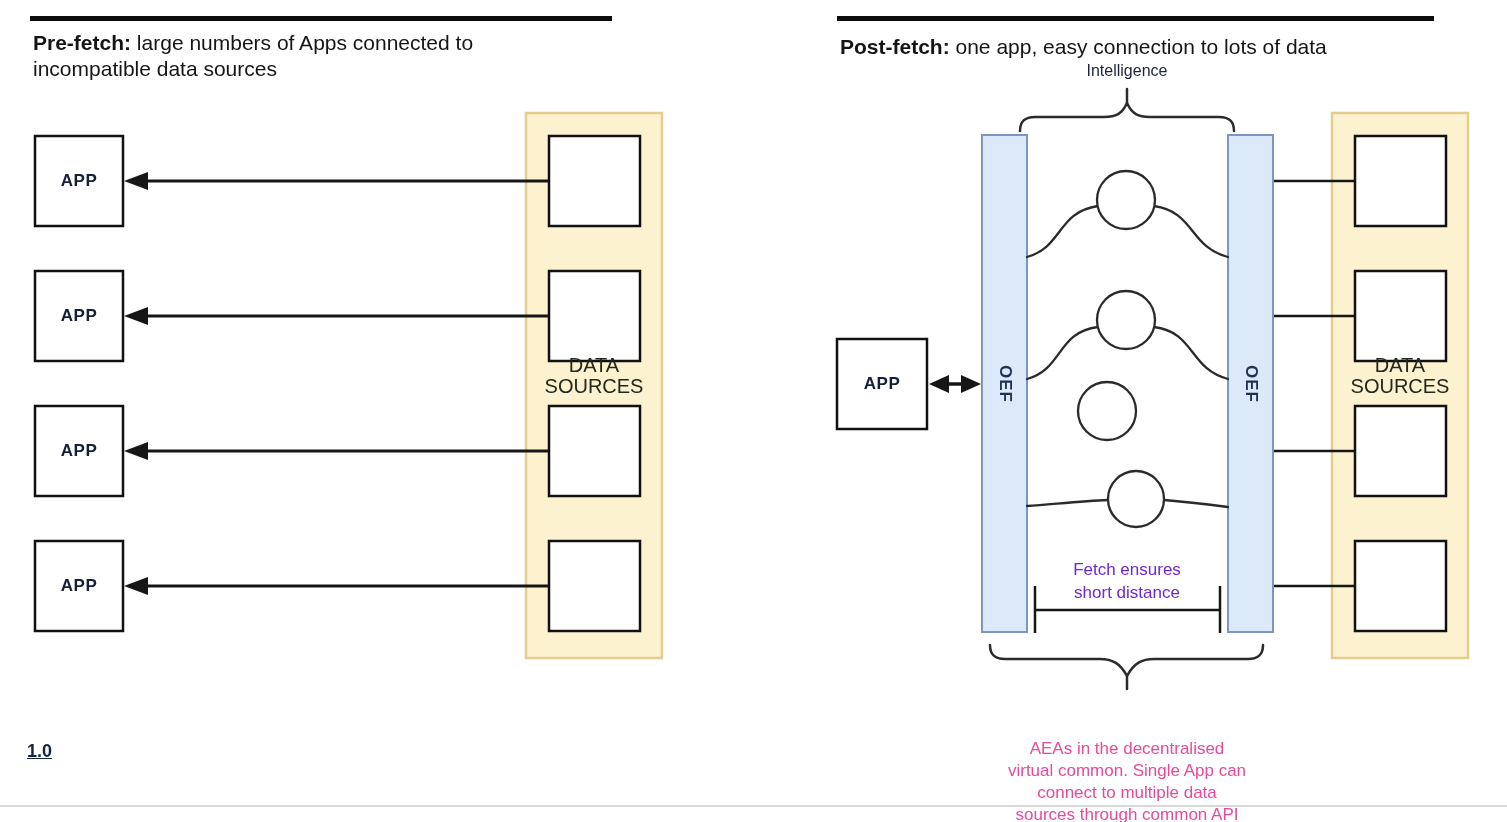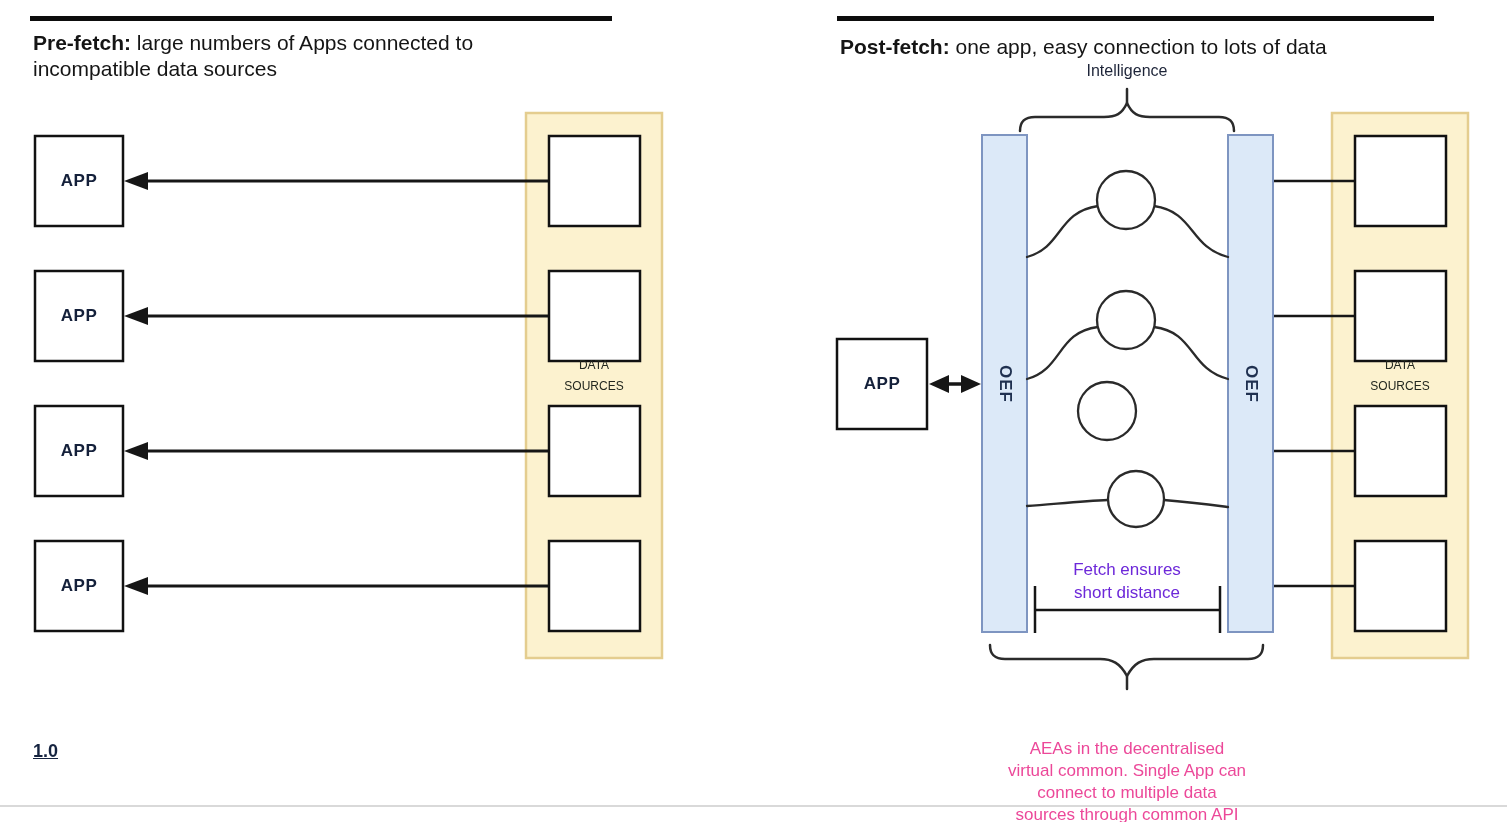--- a/index.html
+++ b/index.html
@@ -6,21 +6,21 @@
   .canvas{
     position:relative;width:1507px;height:822px;background:#ffffff;overflow:hidden;
     font-family:"Liberation Sans","DejaVu Sans",sans-serif;color:#1a1a1a;
   }
   .abs{position:absolute;}
   svg{position:absolute;left:0;top:0;}
   .title{font-size:21px;line-height:26px;color:#151515;}
   .title .lead{font-weight:bold;}
   .box-label{display:flex;align-items:center;justify-content:center;
     font-weight:bold;font-size:17px;letter-spacing:.5px;color:#14203a;}
-  .ds-label{font-size:12px;line-height:21px;text-align:center;color:#23281f;font-weight:400;}
+  .ds-label{font-size:20px;line-height:21px;text-align:center;color:#23281f;font-weight:400;}
   .mid-label{font-size:16px;text-align:center;color:#1d2438;}
   .fetch-note{font-size:17px;line-height:23px;text-align:center;color:#6d28d9;}
   .caption{font-size:17px;line-height:22px;text-align:center;color:#ec4899;margin-top:46px;}
   .oef-wrap{display:flex;align-items:center;justify-content:center;}
   .oef-wrap span{transform:rotate(90deg);font-weight:bold;font-size:17px;
     letter-spacing:1px;color:#1f3050;white-space:nowrap;}
   .version{font-weight:bold;font-size:18px;color:#15233f;}
 </style>
 </head>
 <body>
@@ -161,15 +161,15 @@
     <div>virtual common. Single App can</div>
     <div>connect to multiple data</div>
     <div>sources through common API</div>
   </div>
 
   <div class="abs ds-label" style="left:1330px;top:355px;width:140px;">
     <div>DATA</div>
     <div>SOURCES</div>
   </div>
 
-  <div class="abs version" style="left:33px;top:741px;text-decoration:underline;">1.0</div>
+  <div class="abs version" style="left:27px;top:741px;text-decoration:underline;">1.0</div>
 
 </div>
 
 </body></html>

